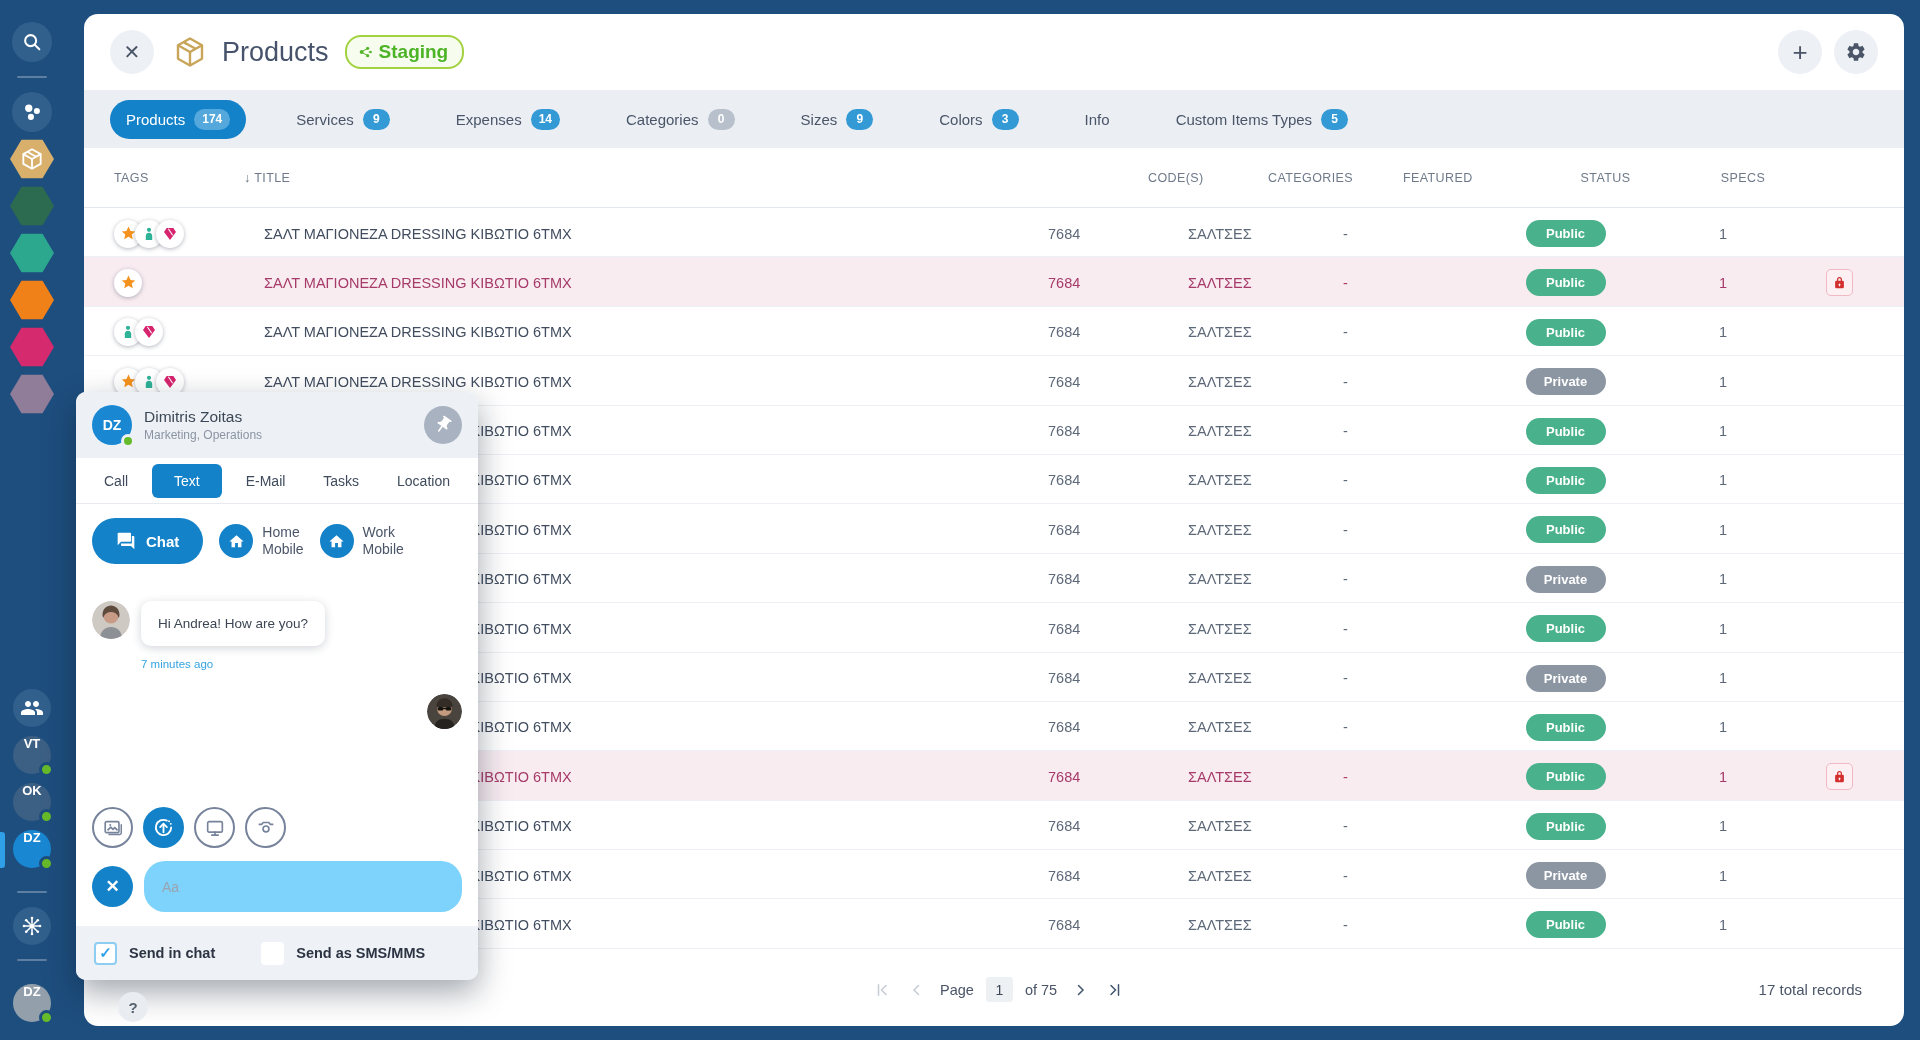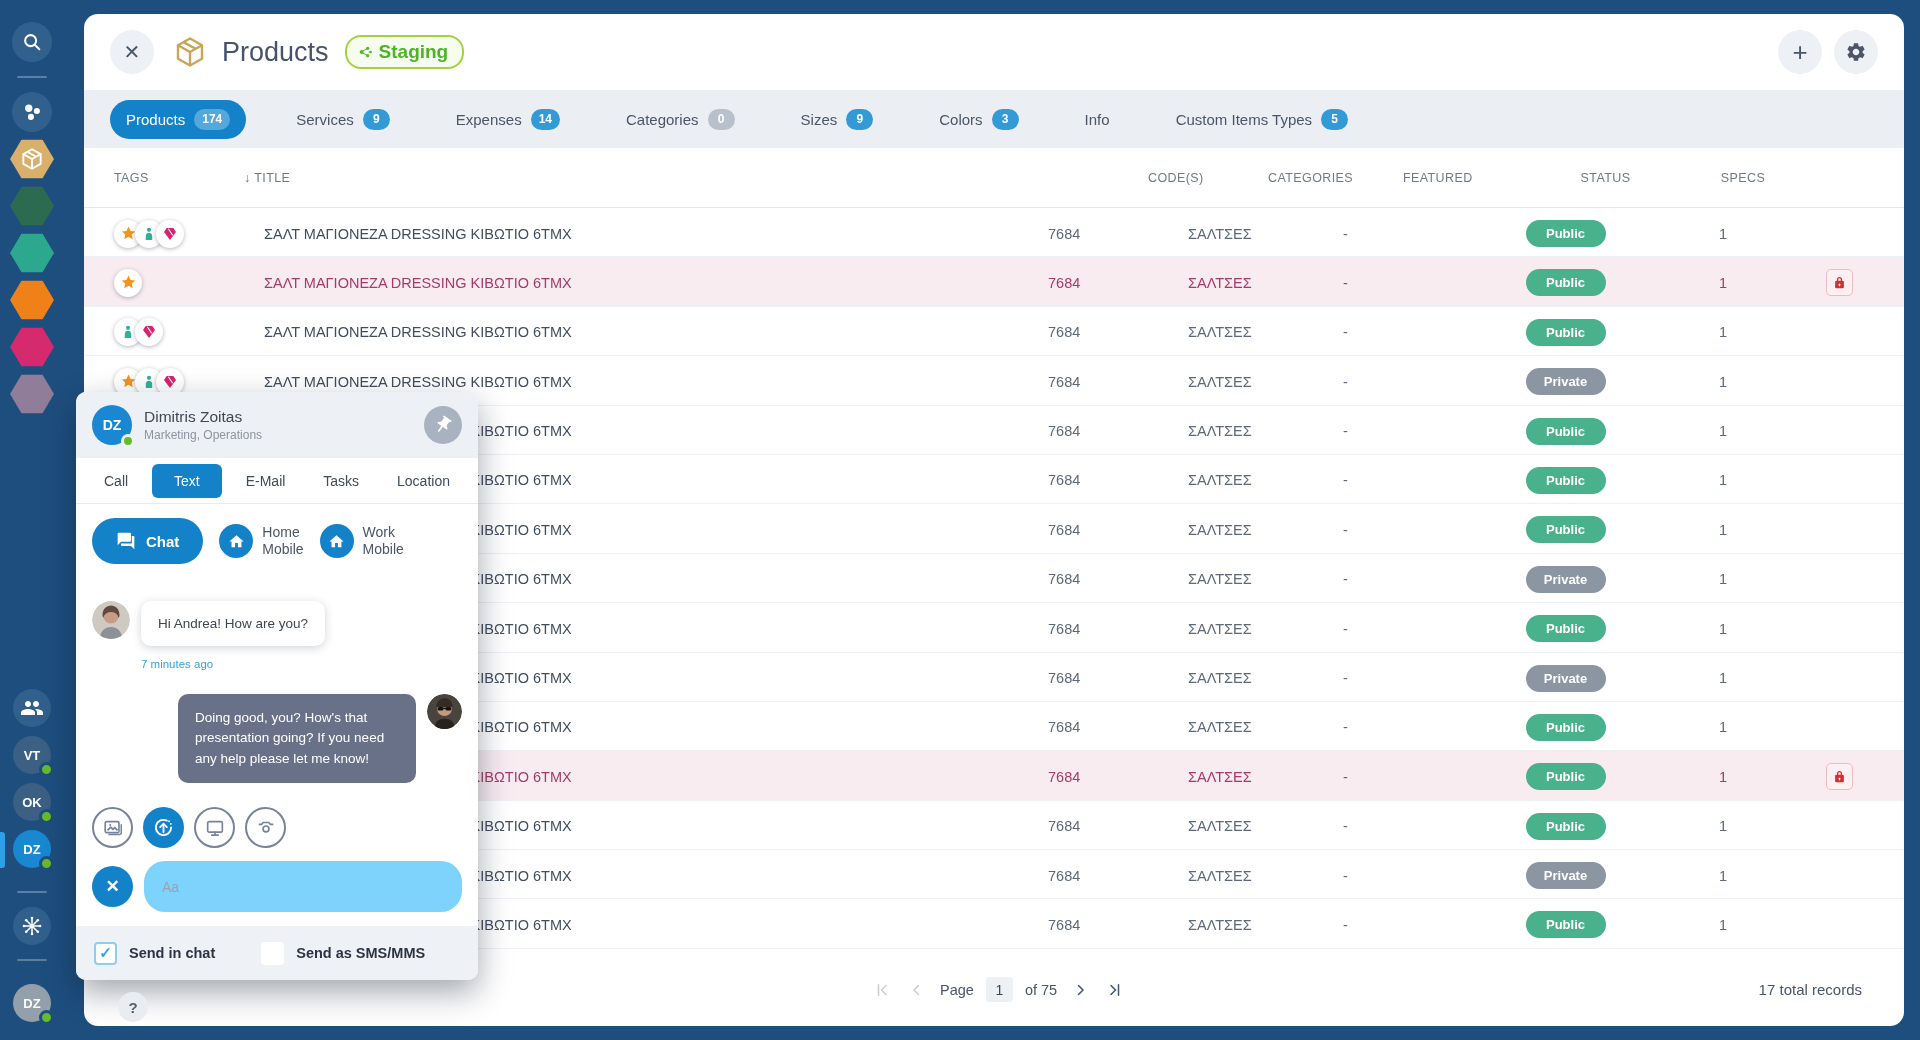--- a/index.html
+++ b/index.html
@@ -8,21 +8,21 @@
 
   
   .sidebar { position:absolute; left:0; top:0; width:64px; height:1040px;
              display:flex; flex-direction:column; align-items:center; padding-top:22px; }
   .sb-circle { width:40px; height:40px; border-radius:50%; background:#31608d;
                display:flex; align-items:center; justify-content:center; flex:none; }
   .sb-divider { width:30px; height:2px; background:rgba(255,255,255,.28); margin:14px 0; flex:none; border-radius:1px;}
   .hex { width:44px; height:40px; clip-path:polygon(26% 2%,74% 2%,100% 50%,74% 98%,26% 98%,0 50%);
          display:flex; align-items:center; justify-content:center; margin:7px 0; flex:none; }
   .sb-user { width:38px; height:38px; border-radius:50%; background:#3c5f84; color:#fff;
-             font-size:13px; font-weight:bold; display:flex; align-items:center; justify-content:center;
+             font-size:13px; font-weight:bold; display:flex; justify-content:center;
              position:relative; margin:9px 0; flex:none; }
   .sb-user.active { background:#1987d2; }
   .sb-user.gray { background:#93a0ac; }
   .sb-user.active::before { content:""; position:absolute; left:-13px; top:2px; width:5px; height:36px;
                             background:#2f9fe8; border-radius:0 3px 3px 0; }
   .status-dot { position:absolute; right:-3px; bottom:-3px; width:15px; height:15px; border-radius:50%;
                 background:#66bb2a; border:3px solid #1e4e7e; }
 
   
   .card { position:absolute; left:84px; top:14px; width:1820px; height:1012px;
@@ -626,21 +626,20 @@
             <circle cx="19" cy="19" r="19" fill="#cfc9c4"></circle>
             <path d="M8 38c0-8 5-12 11-12s11 4 11 12z" fill="#8d9094"></path>
             <circle cx="19" cy="15" r="7.5" fill="#c79b85"></circle>
             <path d="M10.5 14c0-6 4-9.5 8.5-9.5s8.5 3.5 8.5 9.5c0 2-1 3-1 3s-.5-6-7.5-6-7.5 6-7.5 6-1-1-1-3z" fill="#5f4a3e"></path>
           </svg>
       </span>
       <div class="bubble-in">Hi Andrea! How are you?</div>
     </div>
     <div class="msg-time">7 minutes ago</div>
     <div class="msg-out">
-      <div class="bubble-out">Doing good, you? How's that presentation going? If you need any help please let me know!</div>
       <span class="p-avatar small">
         <svg width="35" height="35" viewBox="0 0 38 38">
             <circle cx="19" cy="19" r="19" fill="#4a443f"></circle>
             <path d="M8 38c0-8 5-11 11-11s11 3 11 11z" fill="#26221f"></path>
             <circle cx="19" cy="16" r="8" fill="#c39a7e"></circle>
             <path d="M10 13c1-6 5-8.5 9-8.5s8 2.5 9 8.5l-1.5 1.5H11.5z" fill="#332c26"></path>
             <rect x="11.5" y="14" width="6.4" height="4" rx="1.8" fill="#15130f"></rect>
             <rect x="20.1" y="14" width="6.4" height="4" rx="1.8" fill="#15130f"></rect>
             <rect x="17" y="15" width="4" height="1.4" fill="#15130f"></rect>
           </svg>

